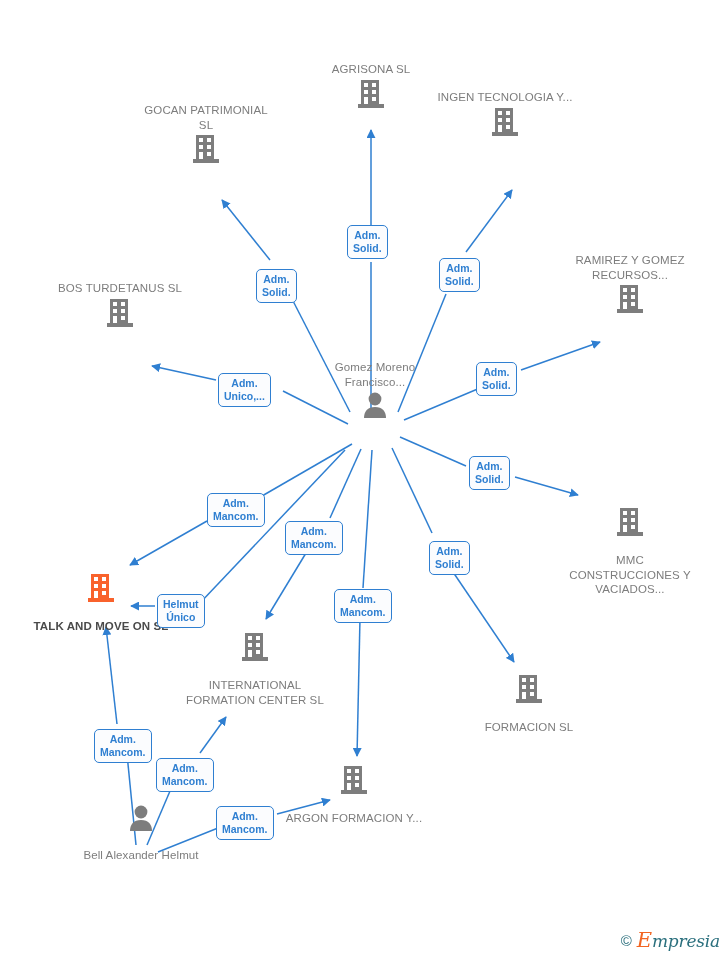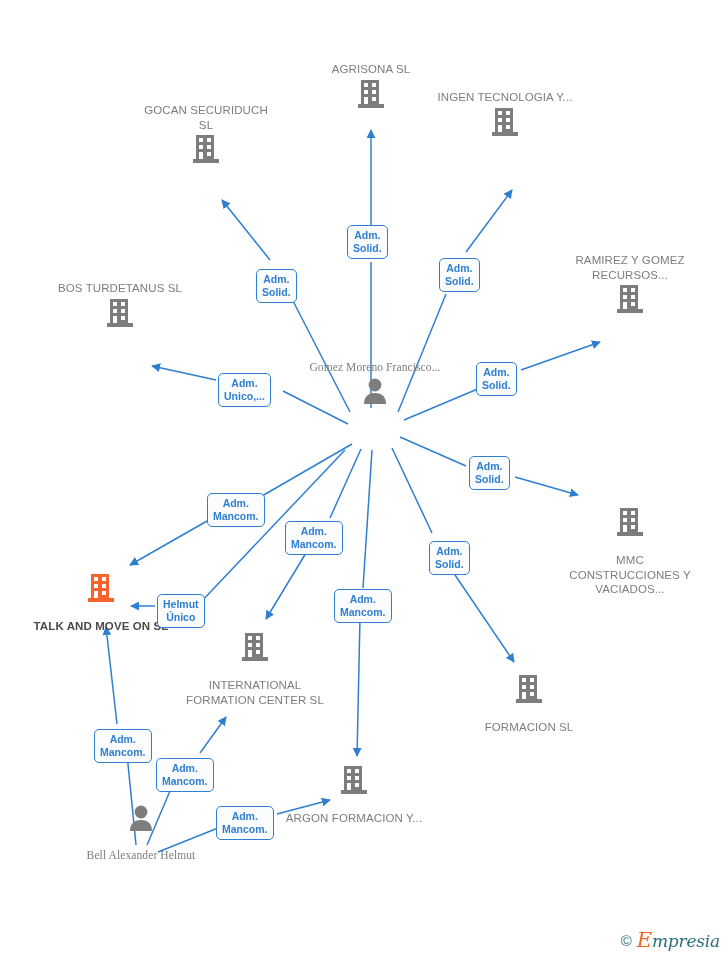--- a/index.html
+++ b/index.html
@@ -40,21 +40,20 @@
     line-height: 14.5px;
     color: #7d7d7d;
     letter-spacing: 0.1px;
     margin-top: 16px;
   }
   .node.company .node-label {
     color: #7d7d7d;
   }
   .node.person .node-label {
     color: #7d7d7d;
-    font-family: Liberation Serif, serif;
   }
   .node.label-above .node-label {
     margin-top: 0;
     margin-bottom: 2px;
   }
   .node.highlight .node-label {
     color: #4a4a4a;
     font-weight: bold;
     font-size: 11.5px;
   }
@@ -170,21 +169,21 @@
             <rect x="7" y="11" width="4" height="4"></rect>
             <rect x="15" y="11" width="4" height="4"></rect>
             <rect x="15" y="18" width="4" height="4"></rect>
             <rect x="7" y="18" width="4" height="7"></rect>
           </g>
         </svg>
     </span>
   </div>
 
   <div class="node company label-above" style="left:206px; top:103px;">
-    <span class="node-label">GOCAN SECURIDUCH SL</span>
+    <span class="node-label">GOCAN PATRIMONIAL SL</span>
     <span class="icon-wrap">
       <svg width="28" height="30" viewBox="0 0 28 30">
           <g fill="#7d7d7d">
             <rect x="4" y="1" width="18" height="24"></rect>
             <rect x="1" y="25" width="26" height="4"></rect>
           </g>
           <g fill="#ffffff">
             <rect x="7" y="4" width="4" height="4"></rect>
             <rect x="15" y="4" width="4" height="4"></rect>
             <rect x="7" y="11" width="4" height="4"></rect>

